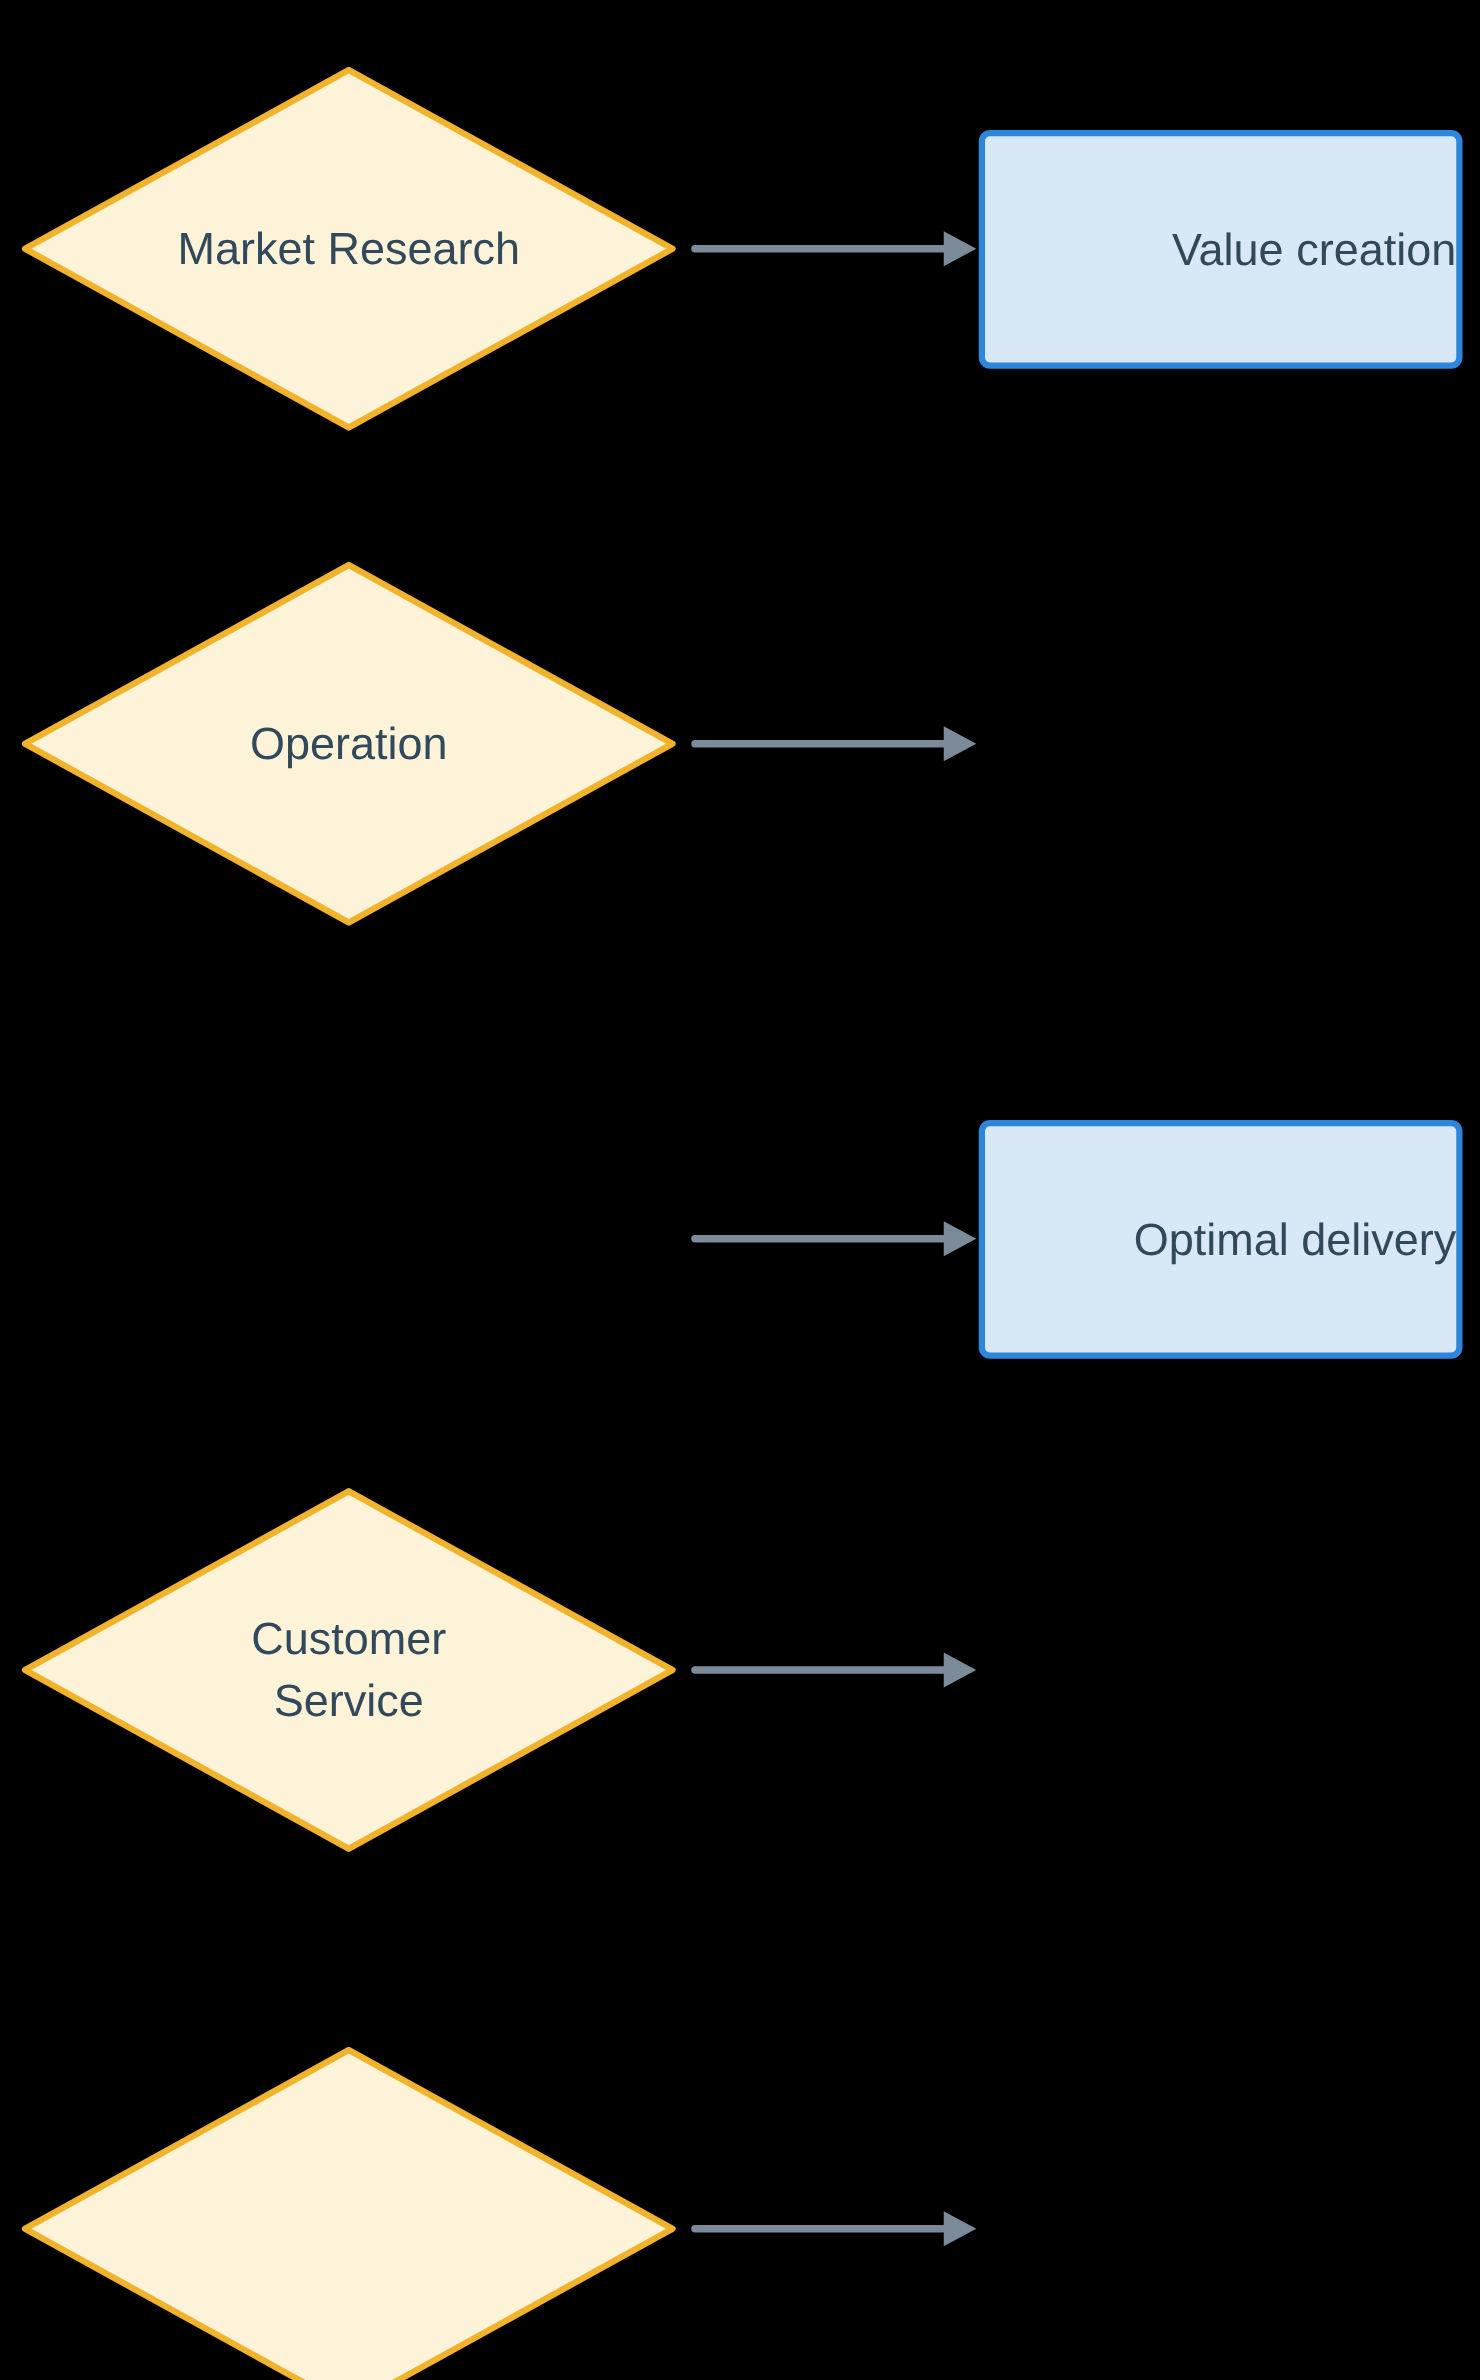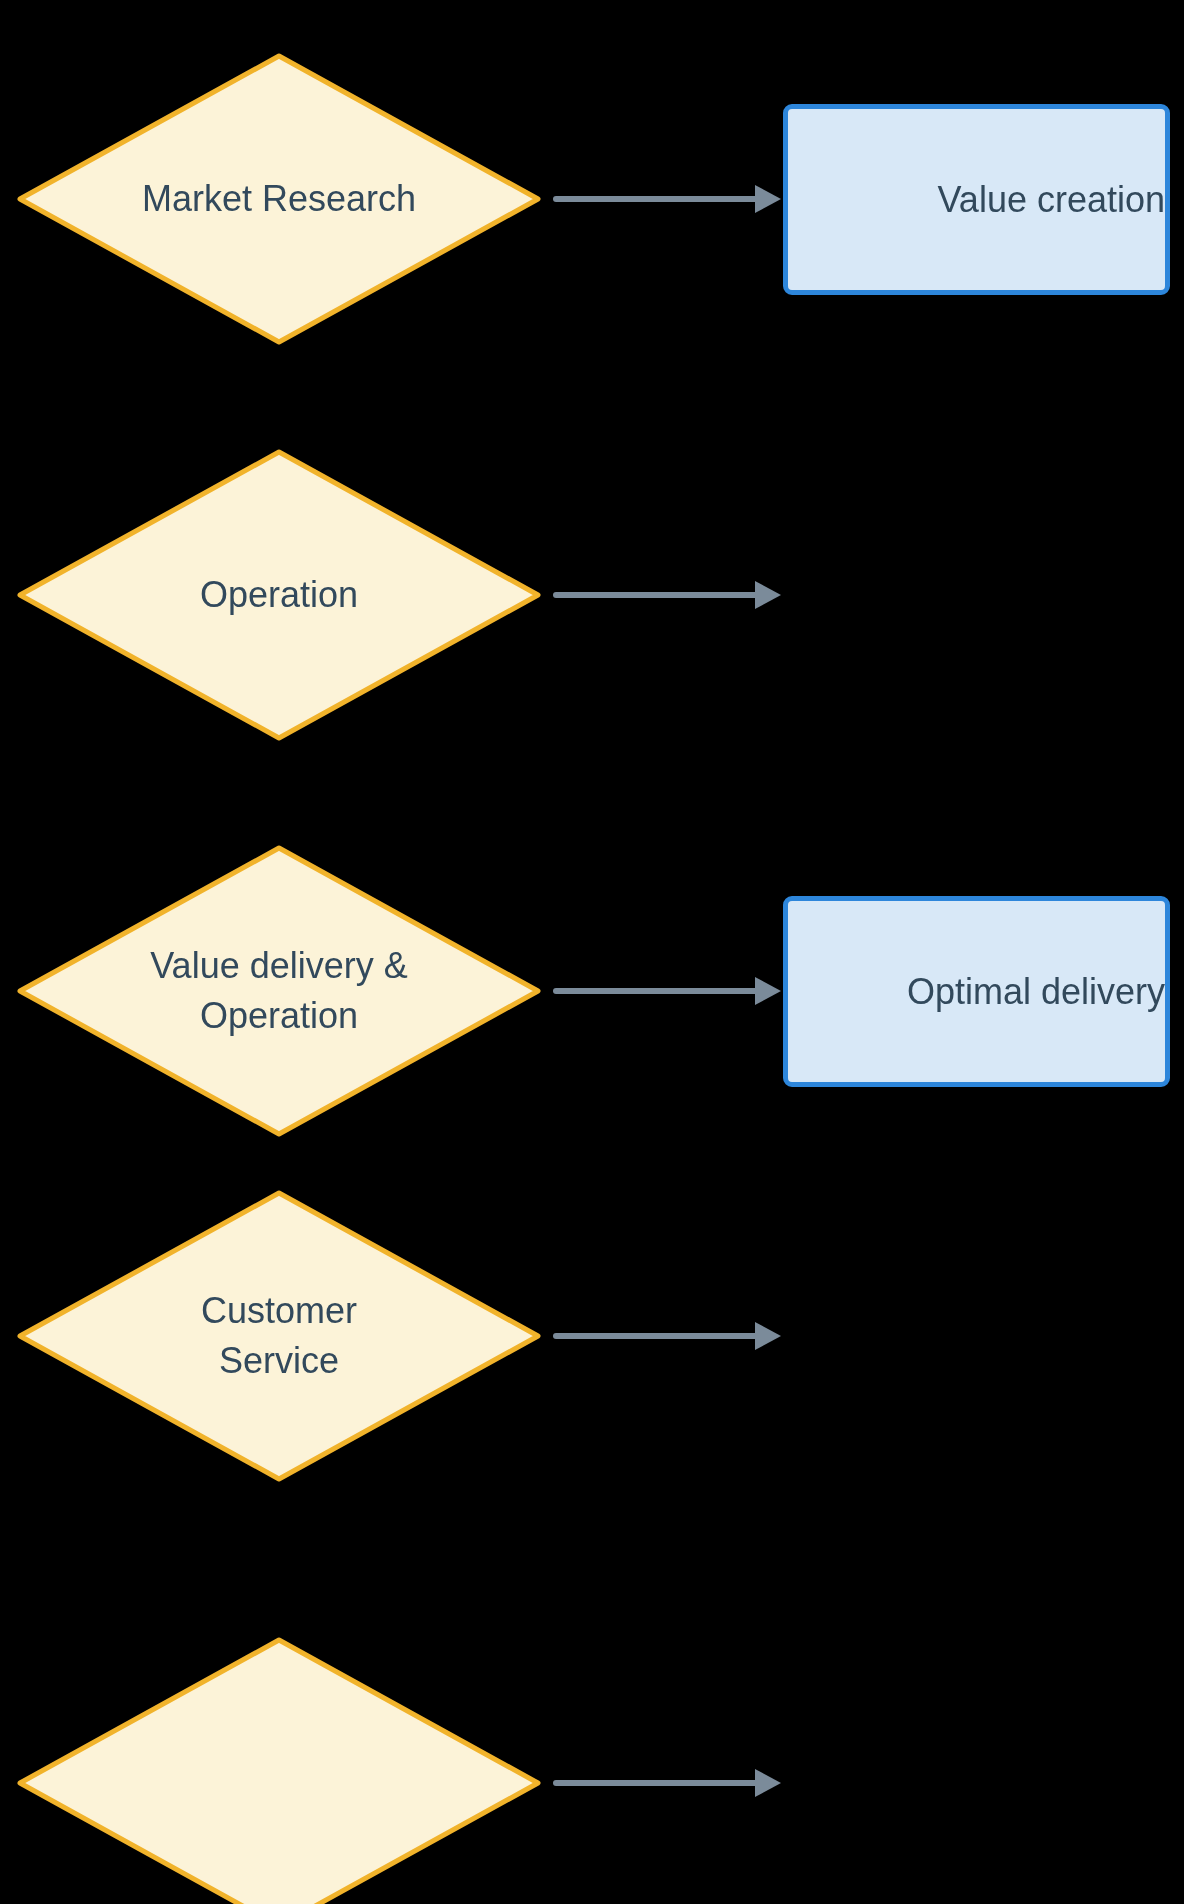--- a/index.html
+++ b/index.html
@@ -75,27 +75,20 @@
       <svg width="524" height="292" viewBox="0 0 524 292">
         <polygon points="262,3 521,146 262,289 3,146" fill="var(--diamond-fill)" stroke="var(--diamond-border)" stroke-width="5" stroke-linejoin="round"></polygon>
       </svg>
       <div class="diamond-label">Operation</div>
     </div>
     <div class="arrow-line"></div>
     <div class="arrow-head"></div>
   </div>
 
   <div class="row" style="top:805px">
-    <div class="diamond-wrap">
-      <svg width="524" height="292" viewBox="0 0 524 292">
-        <polygon points="262,3 521,146 262,289 3,146" fill="var(--diamond-fill)" stroke="var(--diamond-border)" stroke-width="5" stroke-linejoin="round"></polygon>
-      </svg>
-      <div class="diamond-label">Value delivery &amp;
-Operation</div>
-    </div>
     <div class="arrow-line"></div>
     <div class="arrow-head"></div>
     <div class="result-box">
       <div class="box-label">Optimal delivery</div>
     </div>
   </div>
 
   <div class="row" style="top:1150px">
     <div class="diamond-wrap">
       <svg width="524" height="292" viewBox="0 0 524 292">

